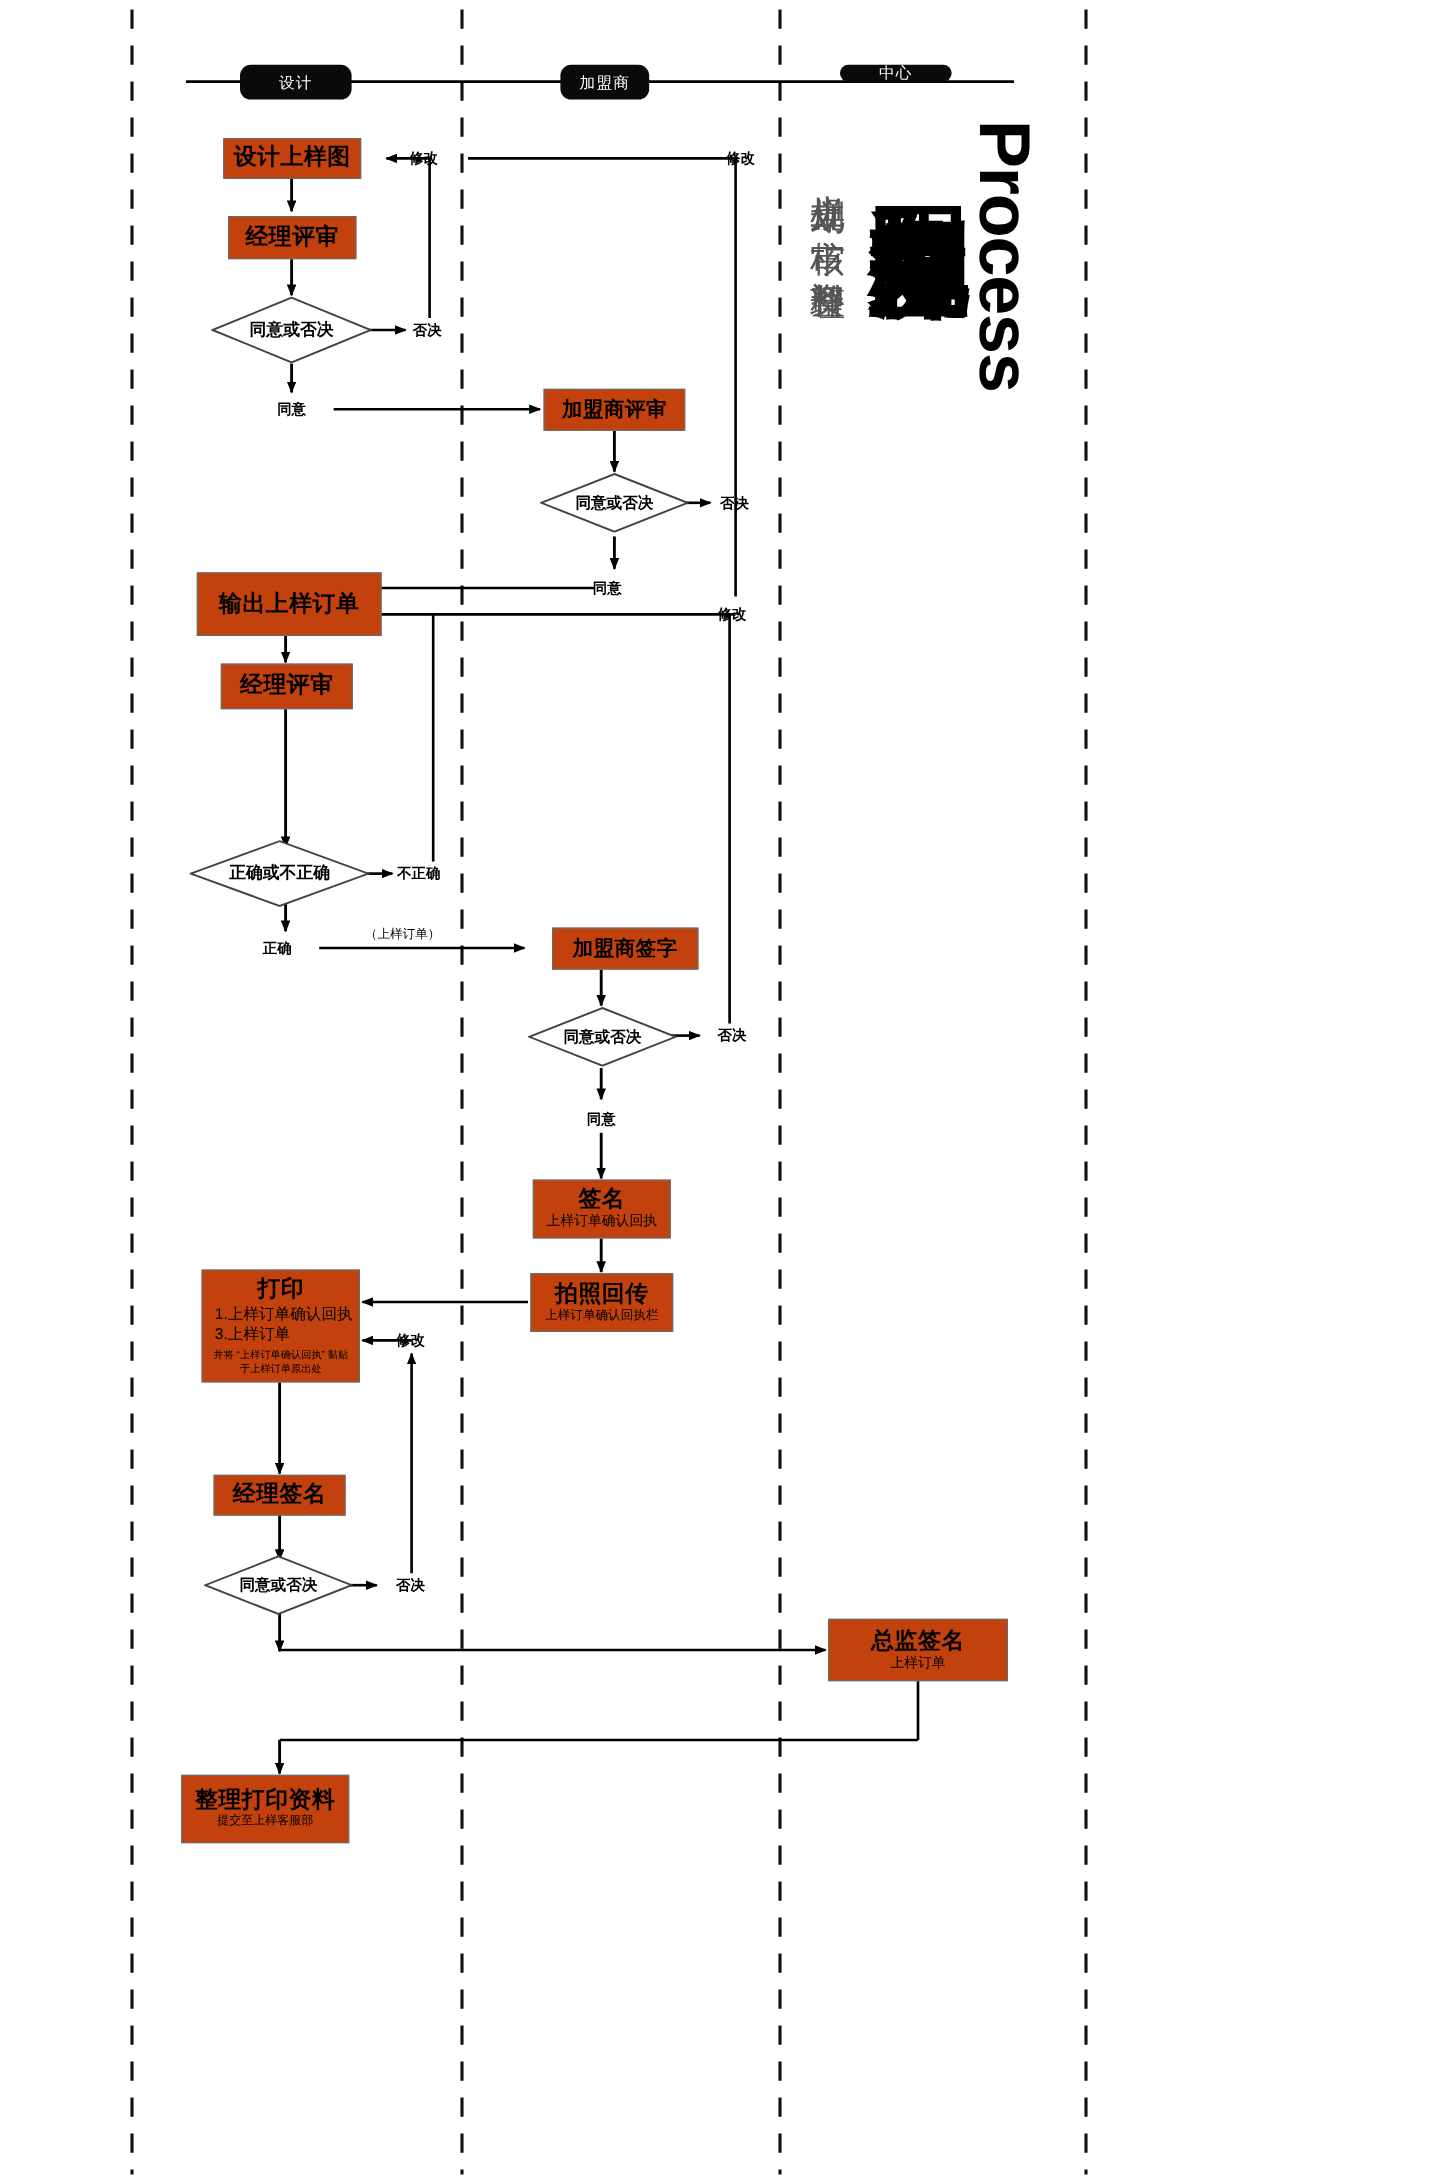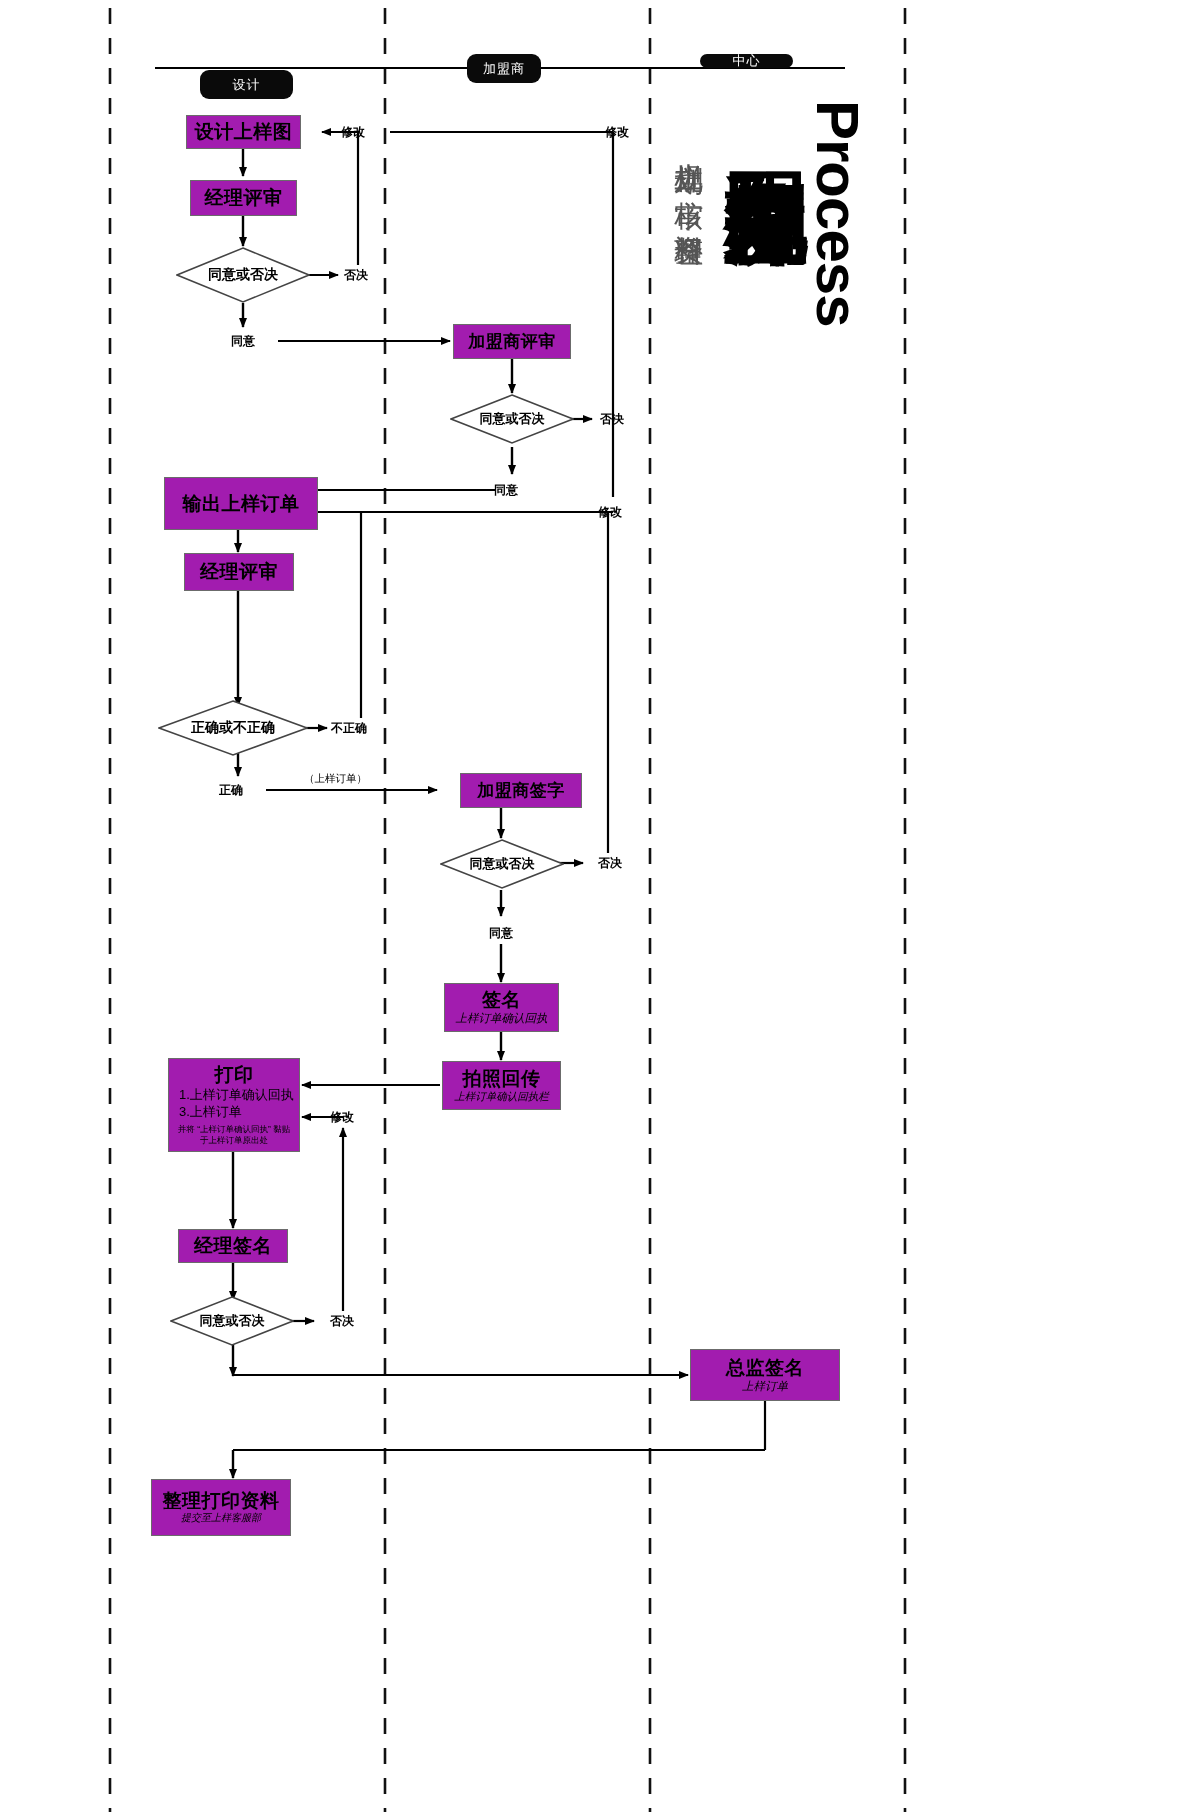--- a/index.html
+++ b/index.html
@@ -1,22 +1,22 @@
 <!DOCTYPE html>
 <html><head>
 <meta charset="utf-8">
 <style>
   html,body{margin:0;padding:0;background:#ffffff;}
   body{font-family:"Liberation Sans","DejaVu Sans",sans-serif;}
   #stage{position:relative;width:1200px;height:1819px;background:#fff;overflow:hidden;}
   svg.layer{position:absolute;left:0;top:0;width:1200px;height:1819px;}
-  .node{position:absolute;box-sizing:border-box;background:#a21caf;border:1.5px solid #6b6b6b;
+  .node{position:absolute;box-sizing:border-box;background:#c2410c;border:1.5px solid #6b6b6b;
         display:flex;flex-direction:column;align-items:center;justify-content:center;text-align:center;}
   .node .t1{font-size:19px;font-weight:bold;color:#000;line-height:1.15;letter-spacing:.5px;}
-  .node .t2{font-size:11.5px;color:#000;line-height:1.25;font-style:italic;}
+  .node .t2{font-size:11.5px;color:#000;line-height:1.25;}
   .node .t3{font-size:8.5px;color:#000;line-height:1.3;}
   .node .lst{font-size:13px;color:#000;line-height:1.35;align-self:flex-start;padding-left:10px;text-align:left;}
   .diamond{position:absolute;display:flex;align-items:center;justify-content:center;}
   .diamond svg{position:absolute;left:0;top:0;}
   .diamond span{position:relative;font-size:14px;font-weight:bold;color:#000;white-space:nowrap;}
   .lane-tag{position:absolute;background:#0a0a0a;color:#fff;border-radius:9px;
         display:flex;align-items:center;justify-content:center;font-size:13px;letter-spacing:1px;}
   .elab{position:absolute;font-size:12px;color:#000;white-space:nowrap;font-weight:bold;}
   .elab.sm{font-size:10.5px;font-weight:normal;}
   .title-main{position:absolute;writing-mode:vertical-rl;text-orientation:upright;
@@ -104,21 +104,21 @@
     <line x1="343" y1="1117" x2="302" y2="1117" stroke="#000" stroke-width="2.2" marker-end="url(#ah)"></line>
 
     <line x1="233" y1="1344" x2="233" y2="1376" stroke="#000" stroke-width="2.4" marker-end="url(#ah)"></line>
     <line x1="233" y1="1375" x2="688" y2="1375" stroke="#000" stroke-width="2.2" marker-end="url(#ah)"></line>
 
     <line x1="765" y1="1401" x2="765" y2="1450" stroke="#000" stroke-width="2.2"></line>
     <line x1="765" y1="1450" x2="233" y2="1450" stroke="#000" stroke-width="2.2"></line>
     <line x1="233" y1="1450" x2="233" y2="1478" stroke="#000" stroke-width="2.4" marker-end="url(#ah)"></line>
   </svg>
 
-  <div class="lane-tag" style="left:200px;top:54px;width:93px;height:29px;margin-top:16px;">
+  <div class="lane-tag" style="left:200px;top:54px;width:93px;height:29px;">
     <span>设计</span>
   </div>
   <div class="lane-tag" style="left:467px;top:54px;width:74px;height:29px;">
     <span>加盟商</span>
   </div>
   <div class="lane-tag" style="left:700px;top:54px;width:93px;height:14px;">
     <span>中心</span>
   </div>
 
   <div class="title-proc" style="left:872px;top:100px;">Process</div>

